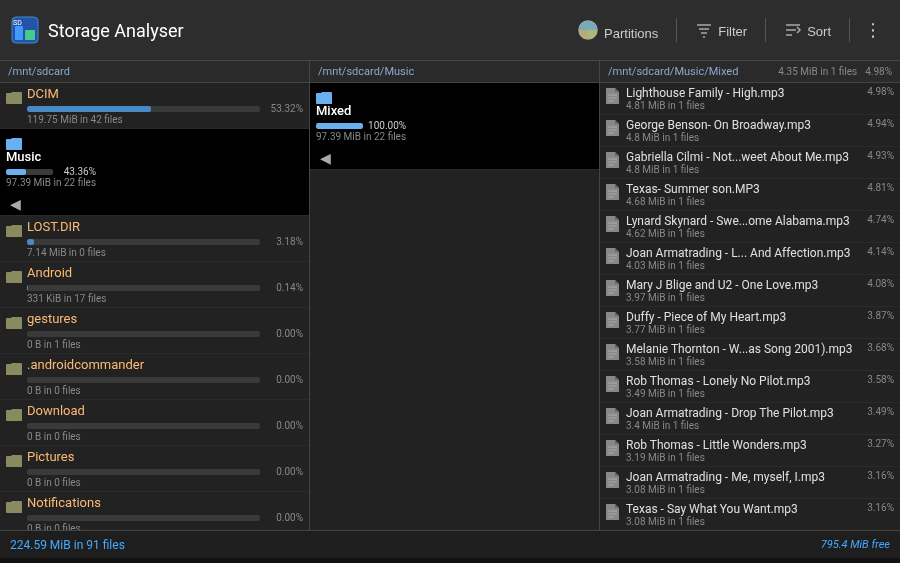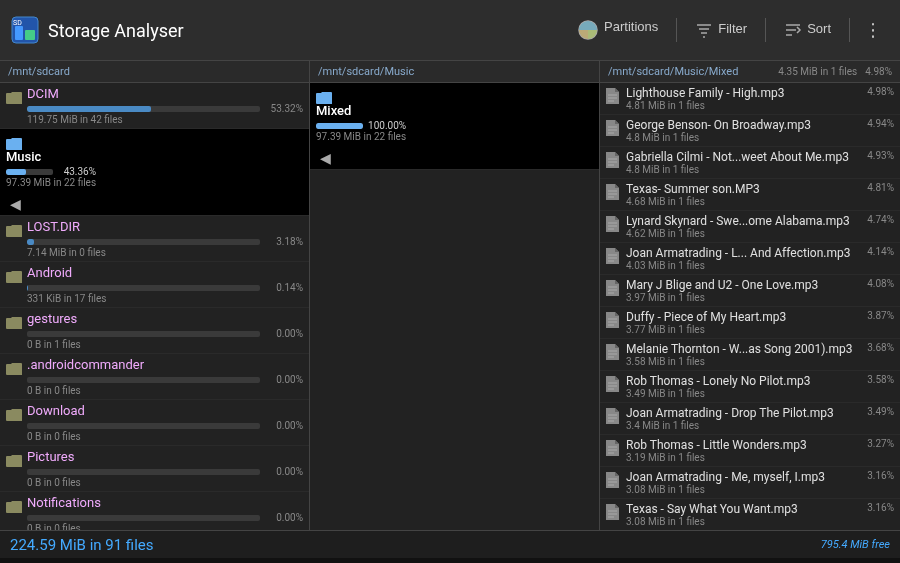--- a/index.html
+++ b/index.html
@@ -35,21 +35,21 @@
       font-weight: 400;
       flex: 1;
     }
     .top-actions {
       display: flex;
       align-items: center;
       gap: 2px;
     }
     .top-btn {
       display: flex;
-      align-items: flex-start;
+      align-items: flex-end;
       gap: 5px;
       padding: 5px 12px;
       color: #ccc;
       font-size: 13px;
       cursor: pointer;
       border-radius: 4px;
       border: none;
       background: transparent;
     }
     .divider-v {
@@ -112,21 +112,21 @@
       margin-right: 5px;
       margin-top: 3px;
       flex-shrink: 0;
     }
     .folder-info {
       flex: 1;
       min-width: 0;
     }
     .folder-name {
       font-size: 13px;
-      color: #f0abfc;
+      color: #fdba74;
       white-space: nowrap;
       overflow: hidden;
       text-overflow: ellipsis;
     }
     .folder-item.selected .folder-name { color: #fff; font-weight: 500; }
     .folder-subtext {
       font-size: 10px;
       color: #888;
     }
     .folder-bar-row {
@@ -201,21 +201,21 @@
     
     .status-bar {
       background: #1e1e1e;
       height: 28px;
       display: flex;
       align-items: center;
       padding: 0 10px;
       border-top: 1px solid #444;
     }
     .status-left {
-      font-size: 15px;
+      font-size: 12px;
       color: #4af;
       flex: 1;
     }
     .status-right {
       font-size: 11px;
       color: #4af;
       font-style: italic;
     }
 
     

